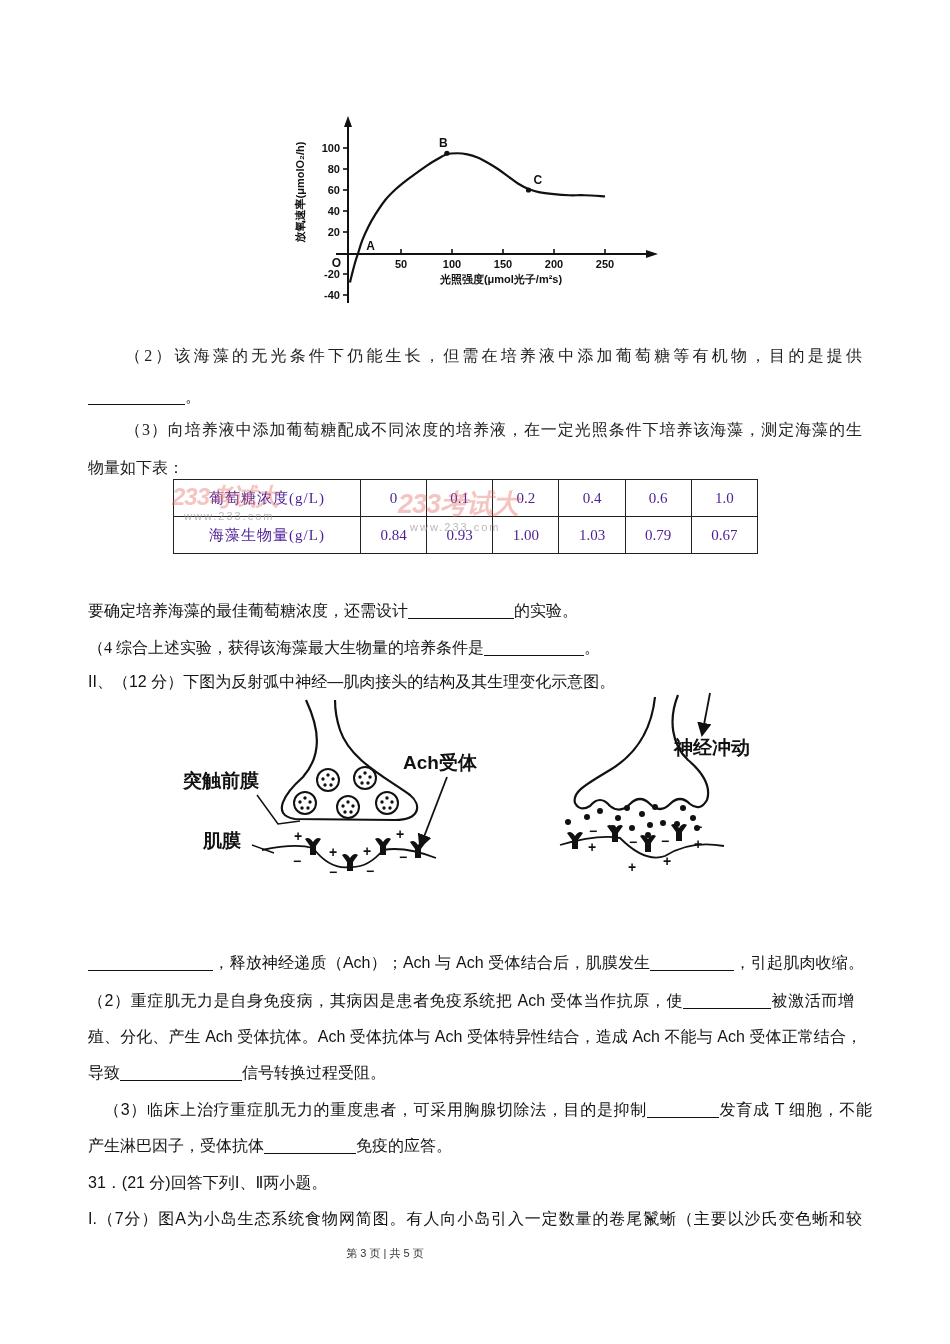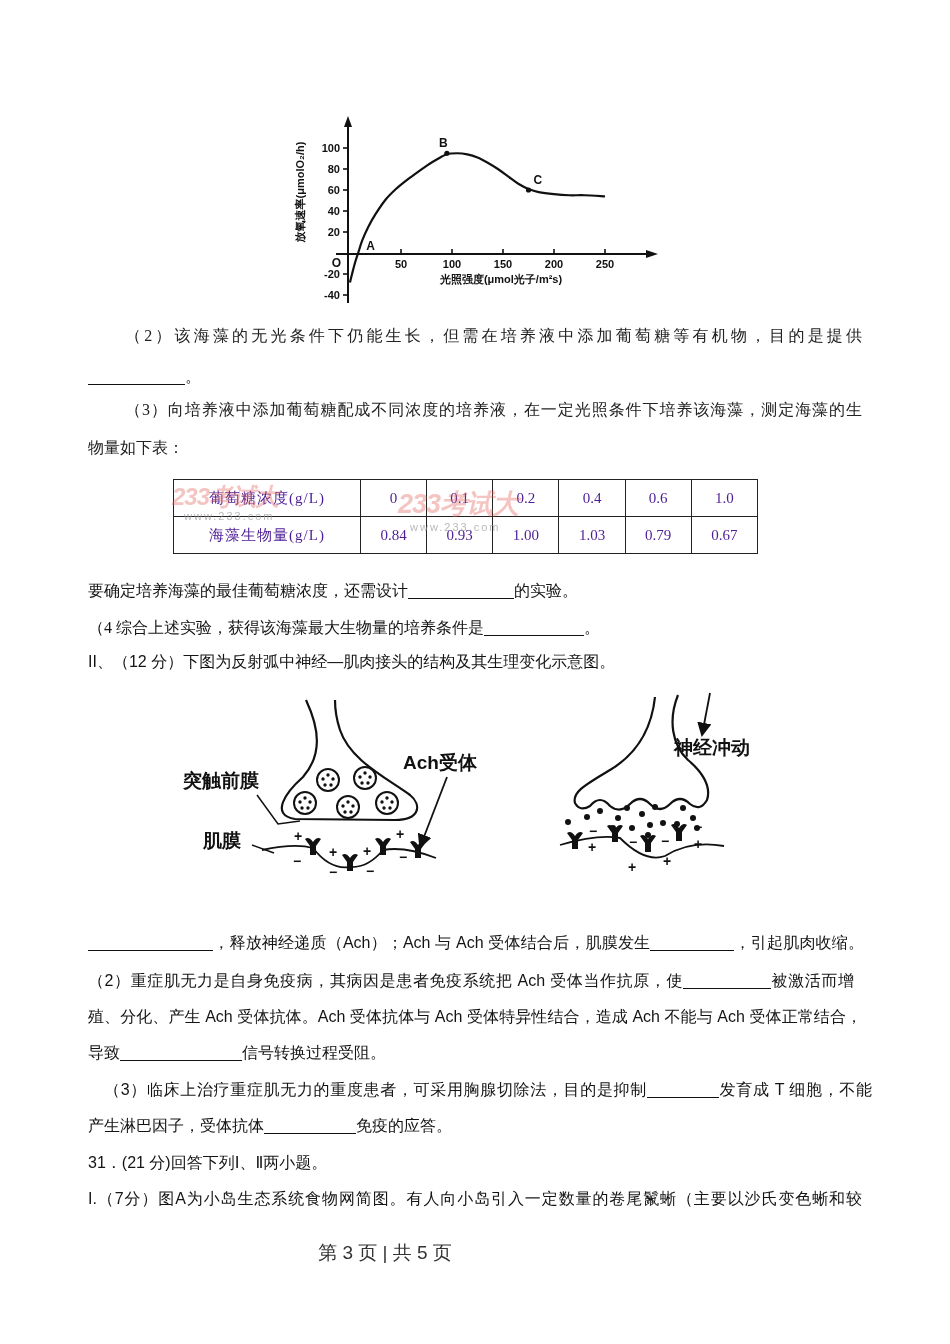--- a/index.html
+++ b/index.html
@@ -2,21 +2,21 @@
 <html><head>
 <meta charset="utf-8">
 <style>
   html, body { margin: 0; padding: 0; background: #ffffff; }
   #page {
     position: relative; width: 950px; height: 1344px; overflow: hidden;
     background: #ffffff; color: #141414;
     font-family: "Liberation Sans", "DejaVu Sans", sans-serif;
   }
   .line {
-    position: absolute; font-size: 16px; line-height: 22px; white-space: nowrap;
+    position: absolute; font-size: 16px; line-height: 22px; white-space: nowrap; margin-top: 20px;
   }
   .serif { font-family: "Liberation Serif", "DejaVu Serif", serif; color: #222; }
   .just { white-space: normal; text-align: justify; text-align-last: justify; }
   .blank {
     display: inline-block; height: 16px; vertical-align: -3px;
     border-bottom: 1px solid #111;
   }
   #chart-svg, #diagram-svg { position: absolute; overflow: visible; }
   #chart-svg text { font-family: "Liberation Sans", "DejaVu Sans", sans-serif; font-weight: bold; fill: #111; }
   #diagram-svg text { font-family: "Liberation Sans", "DejaVu Sans", sans-serif; fill: #111; }
@@ -36,21 +36,21 @@
     position: absolute; font-family: "Liberation Sans", sans-serif; font-weight: bold;
     font-style: italic; color: #e2665e; opacity: 0.38; font-size: 24px; letter-spacing: -1px;
     pointer-events: none;
   }
   .wm-url {
     position: absolute; font-family: "Liberation Sans", sans-serif; 
     color: #9a9a9a; opacity: 0.7; font-size: 11px; letter-spacing: 2px; pointer-events: none;
   }
   #footer {
     position: absolute; left: 0; width: 770px; top: 1243px; text-align: center;
-    font-size: 19px; line-height: 20px; color: #333;
+    font-size: 11px; line-height: 20px; color: #333;
   }
 </style>
 </head>
 <body>
 
 <div id="page">
 
   <svg id="chart-svg" style="left:285px; top:108px; width:380px; height:200px;" viewBox="285 108 380 200" xmlns="http://www.w3.org/2000/svg">
     <g>
       <line x1="348" y1="303" x2="348" y2="121" stroke="#111" stroke-width="2"></line>

